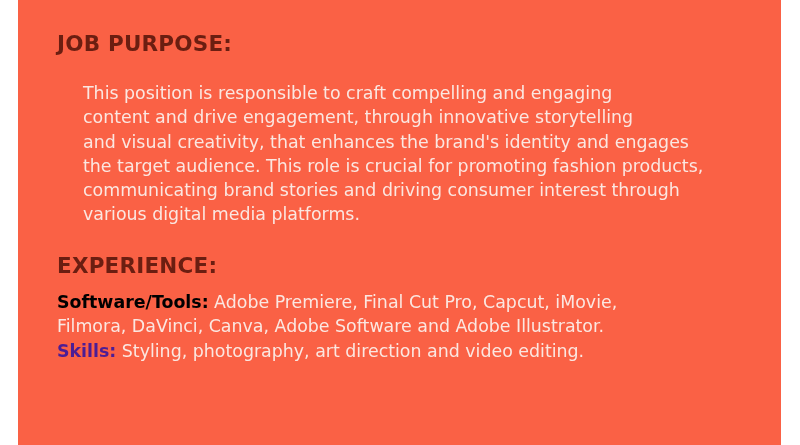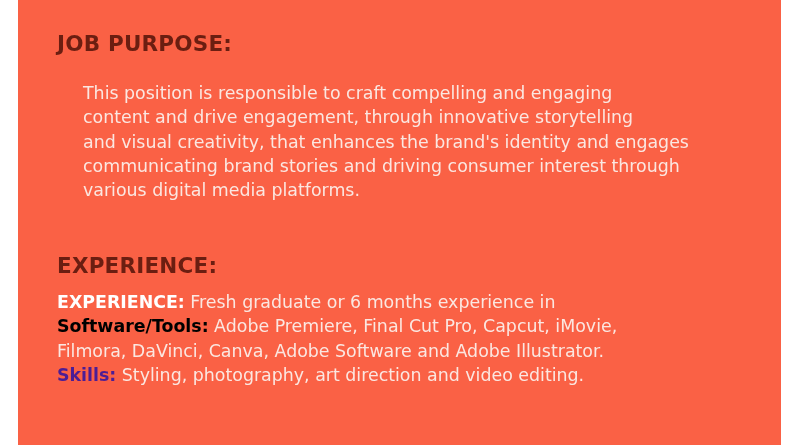--- a/index.html
+++ b/index.html
@@ -103,29 +103,29 @@
 <div id="slide" style="background: rgb(255, 255, 255);">
   <div id="panel" style="background: rgb(250, 97, 69);">
     <div class="content">
 
       <h2 id="heading-job-purpose" class="section-heading" style="color: rgb(107, 30, 17);">JOB PURPOSE:</h2>
 
       <p id="paragraph-job-purpose" style="color: rgb(251, 231, 225);">
         <span class="para-line">This position is responsible to craft compelling and engaging</span>
         <span class="para-line">content and drive engagement, through innovative storytelling</span>
         <span class="para-line">and visual creativity, that enhances the brand's identity and engages</span>
+        <span class="para-line">the target audience. This role is crucial for promoting fashion products,</span>
         <span class="para-line">communicating brand stories and driving consumer interest through</span>
         <span class="para-line">various digital media platforms.</span>
       </p>
 
       <h2 id="heading-experience" class="section-heading" style="color: rgb(107, 30, 17);">EXPERIENCE:</h2>
 
       <div id="block-experience" style="color: rgb(251, 231, 225);">
 
-        <span class="exp-line"><span class="lbl" style="color: rgb(255, 255, 255);">EXPERIENCE:</span><span> Fresh graduate or 6 months experience in</span></span>
 
         <span class="exp-line"><span class="lbl" style="color: #000000;">Software/Tools:</span><span> Adobe Premiere, Final Cut Pro, Capcut, iMovie,</span></span>
         <span class="exp-line">Filmora, DaVinci, Canva, Adobe Software and Adobe Illustrator.</span>
 
         <span class="exp-line"><span class="lbl" style="color: #4c1d95;">Skills:</span><span> Styling, photography, art direction and video editing.</span></span>
 
       </div>
 
     </div>
   </div>

